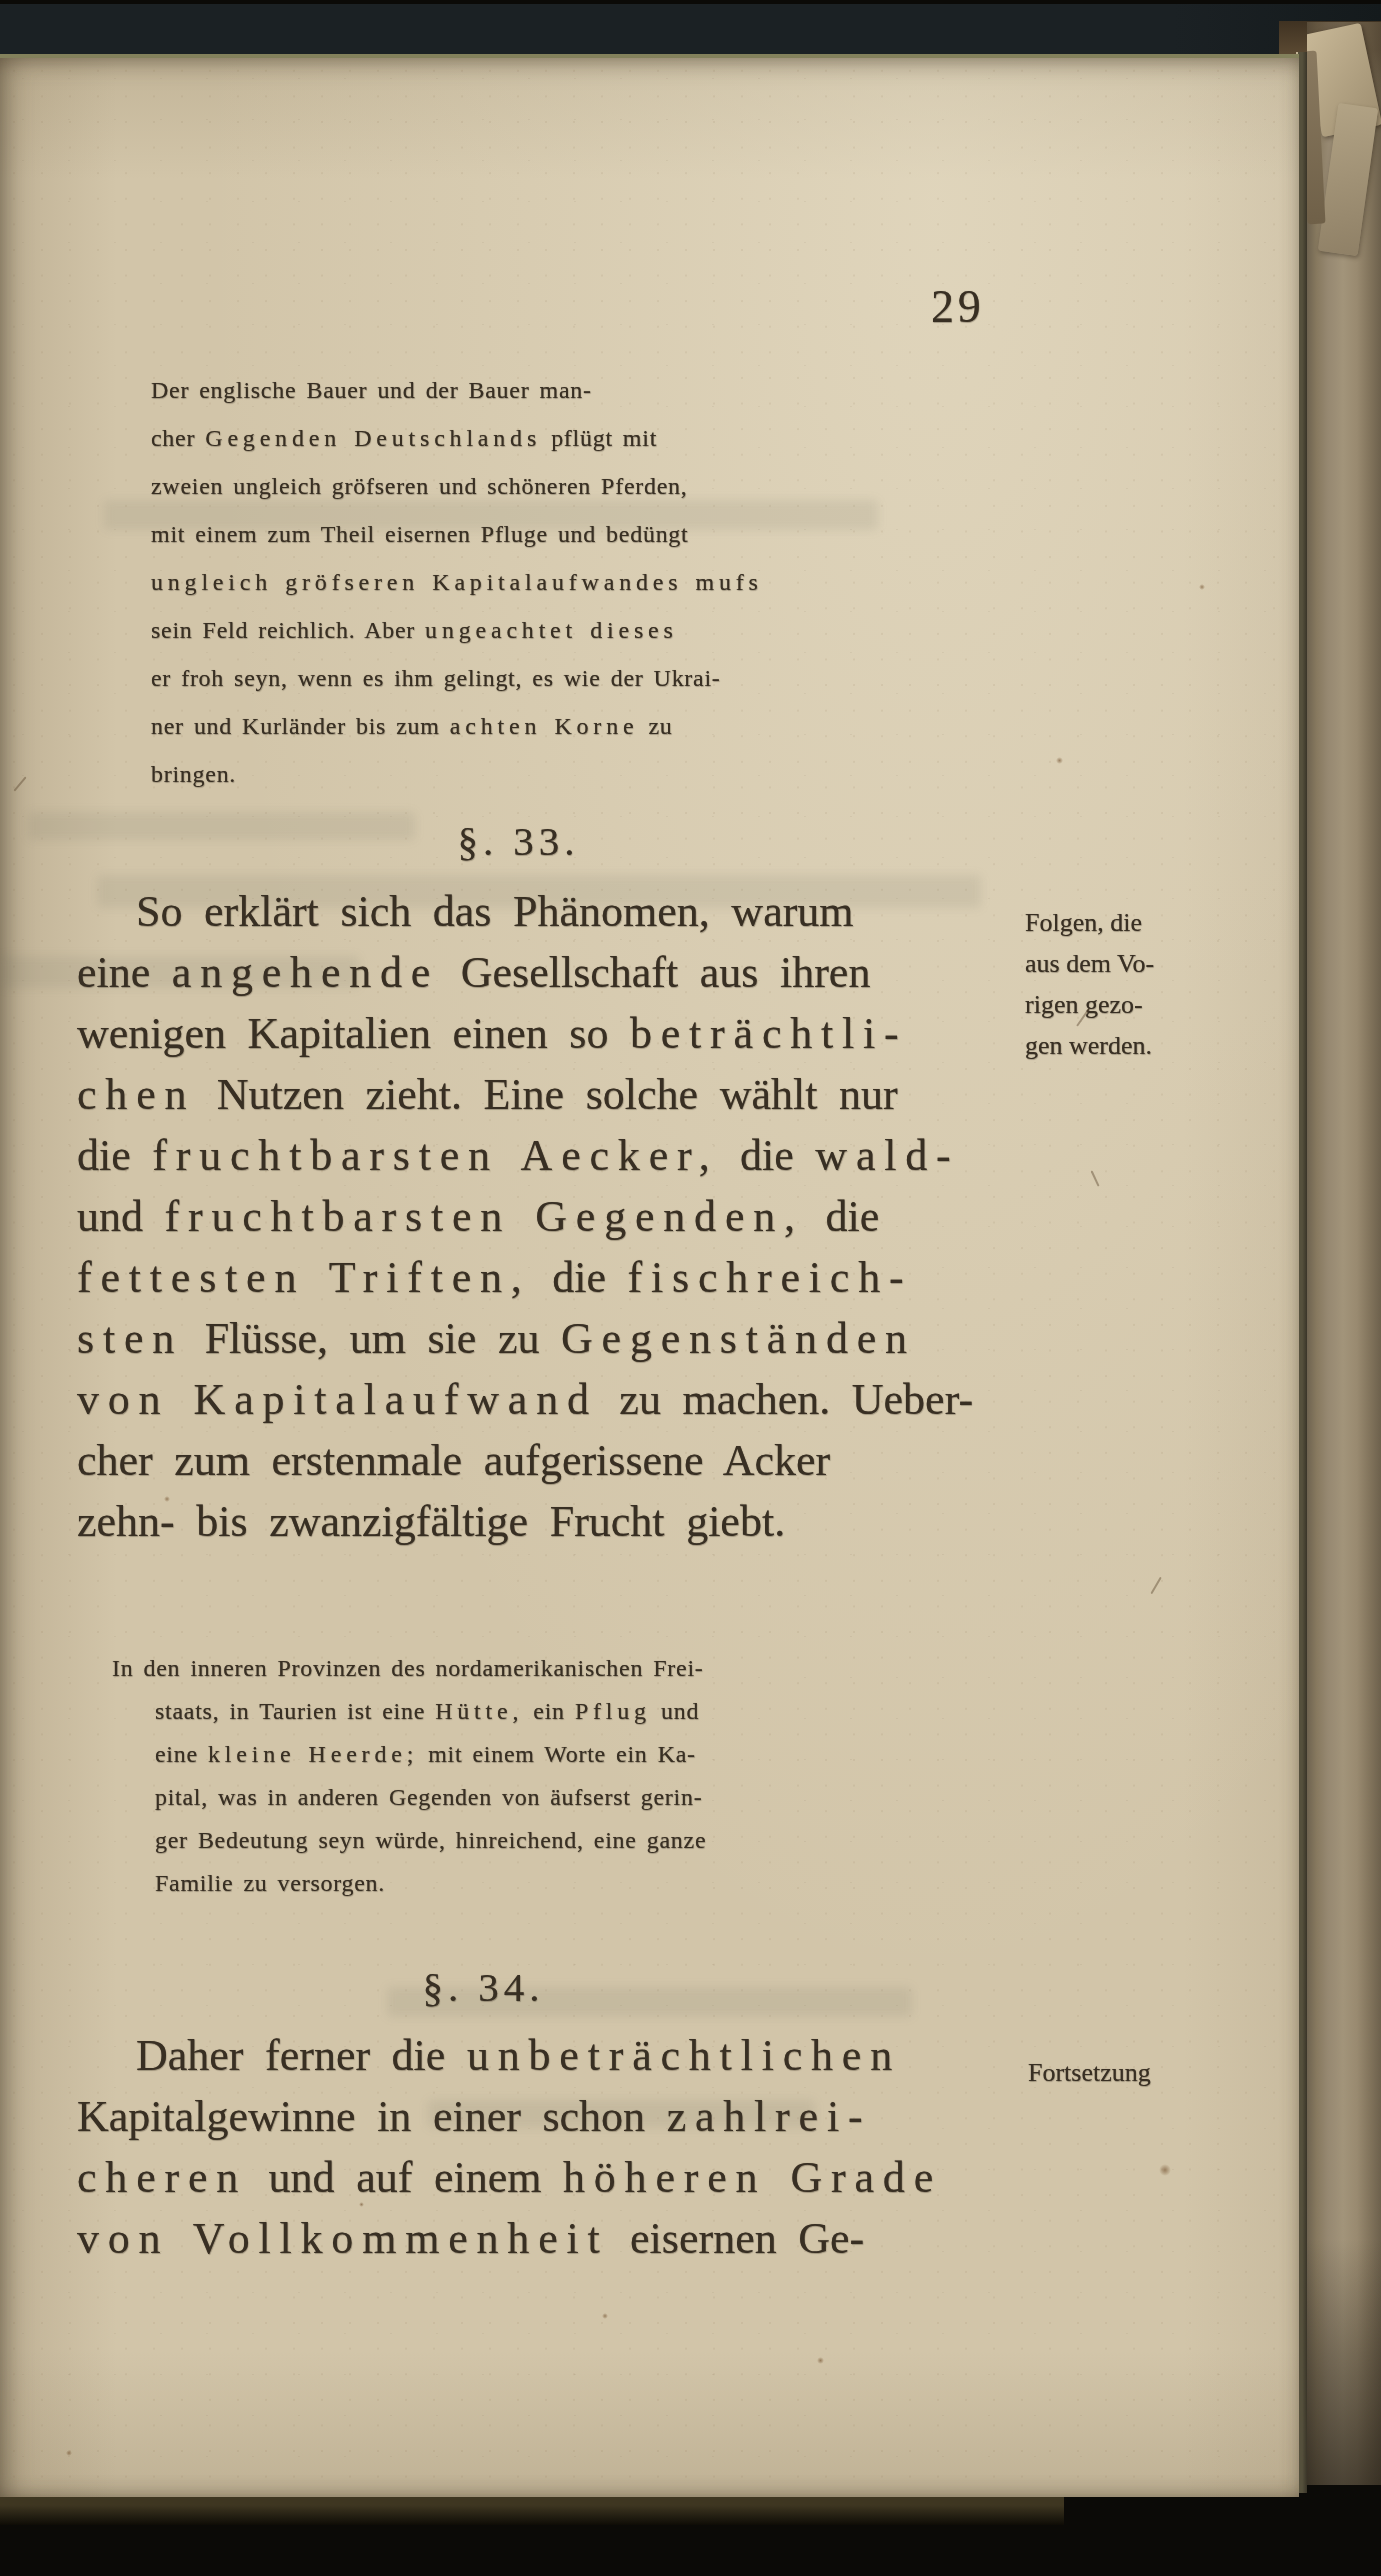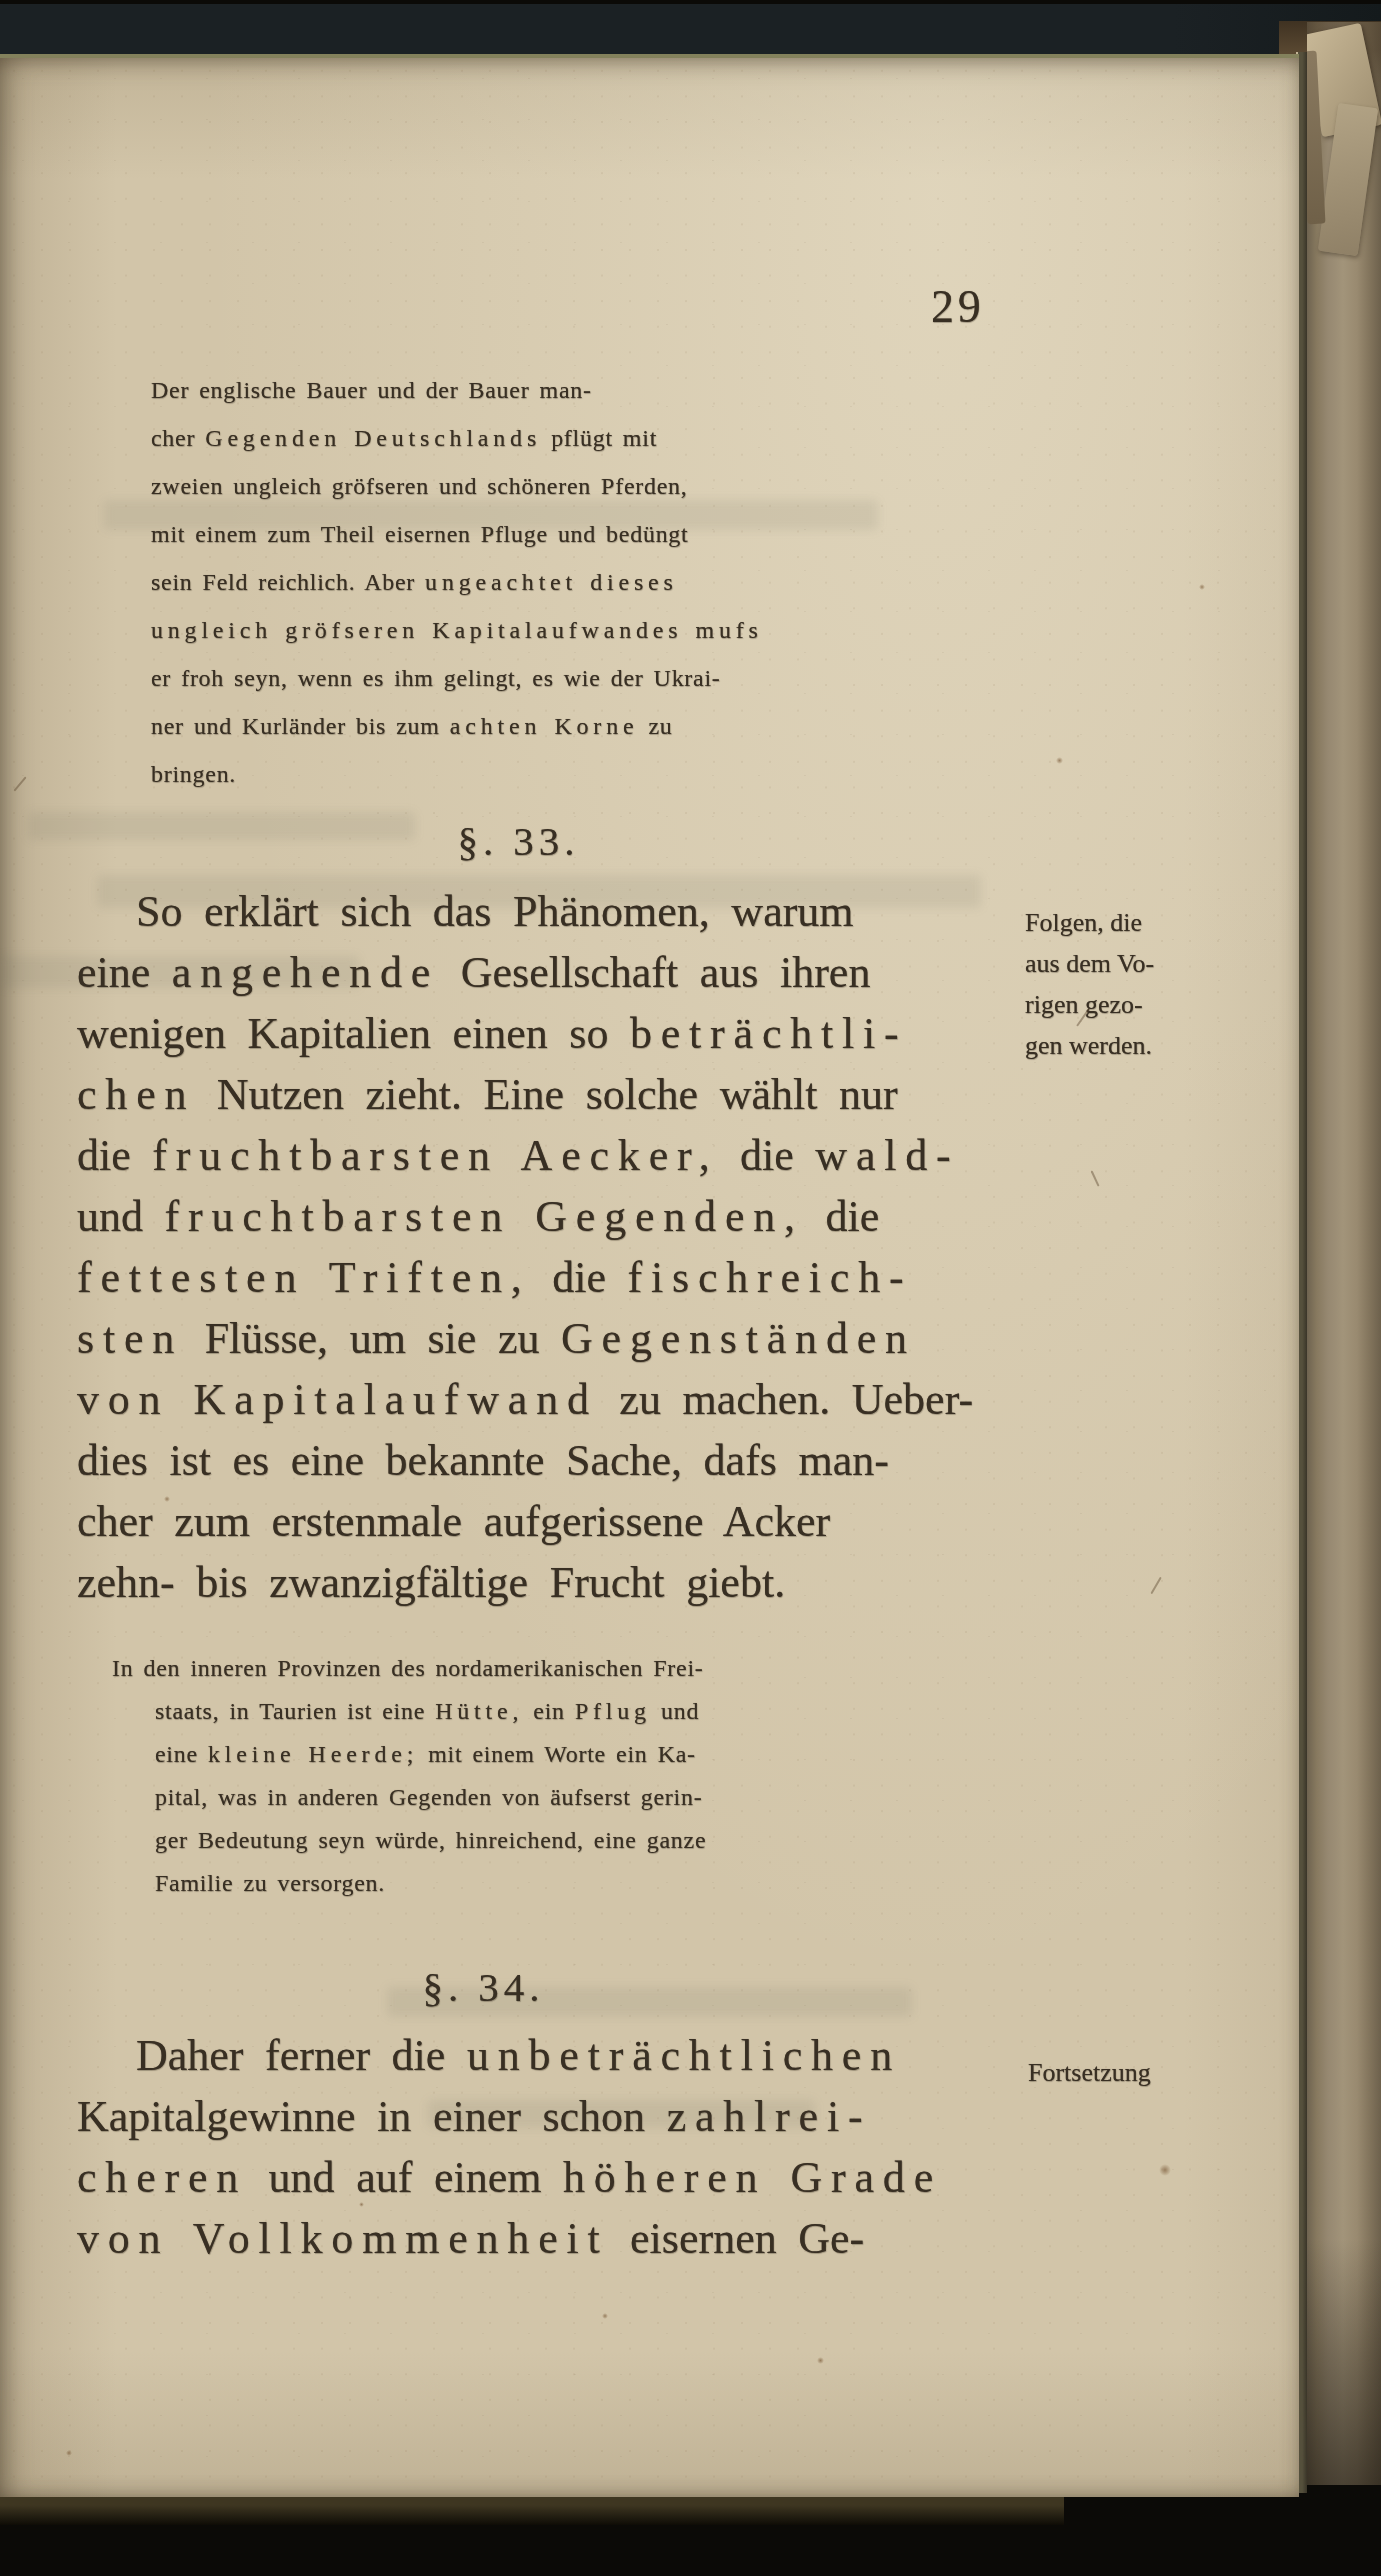--- a/index.html
+++ b/index.html
@@ -104,39 +104,38 @@
     <div class="ghost g5"></div>
     <div class="ghost g6"></div>
 
     <div class="pageno">29</div>
 
     <div class="intro smalltext">
         <div class="tline"><span>Der englische Bauer und der Bauer man-</span></div>
         <div class="tline"><span>cher </span><span class="sp">Gegenden Deutschlands</span><span> pflügt mit</span></div>
         <div class="tline"><span>zweien ungleich gröfseren und schöneren Pferden,</span></div>
         <div class="tline"><span>mit einem zum Theil eisernen Pfluge und bedüngt</span></div>
+        <div class="tline"><span class="sp">ungleich gröfseren Kapitalaufwandes mufs</span></div>
         <div class="tline"><span>sein Feld reichlich. Aber </span><span class="sp">ungeachtet dieses</span></div>
-        <div class="tline"><span class="sp">ungleich gröfseren Kapitalaufwandes mufs</span></div>
         <div class="tline"><span>er froh seyn, wenn es ihm gelingt, es wie der Ukrai-</span></div>
         <div class="tline"><span>ner und Kurländer bis zum </span><span class="sp">achten Korne</span><span> zu</span></div>
         <div class="tline"><span>bringen.</span></div>
       </div>
 
     <div class="heading h33">§. 33.</div>
     <div class="maintext p33">
         <div class="tline"><span>So erklärt sich das Phänomen, warum</span></div>
         <div class="tline"><span>eine </span><span class="sp">angehende</span><span> Gesellschaft aus ihren</span></div>
         <div class="tline"><span>wenigen Kapitalien einen so </span><span class="sp">beträchtli-</span></div>
         <div class="tline"><span class="sp">chen</span><span> Nutzen zieht. Eine solche wählt nur</span></div>
         <div class="tline"><span>die </span><span class="sp">fruchtbarsten Aecker,</span><span> die </span><span class="sp">wald-</span></div>
         <div class="tline"><span>und </span><span class="sp">fruchtbarsten Gegenden,</span><span> die</span></div>
         <div class="tline"><span class="sp">fettesten Triften,</span><span> die </span><span class="sp">fischreich-</span></div>
         <div class="tline"><span class="sp">sten</span><span> Flüsse, um sie zu </span><span class="sp">Gegenständen</span></div>
         <div class="tline"><span class="sp">von Kapitalaufwand</span><span> zu machen. Ueber-</span></div>
-        <div class="tline"><span>dies ist es eine bekannte Sache, dafs man-</span></div>
         <div class="tline"><span>cher zum erstenmale aufgerissene Acker</span></div>
         <div class="tline"><span>zehn- bis zwanzigfältige Frucht giebt.</span></div>
       </div>
     <div class="margintext mn1">
         <div class="tline">Folgen, die</div>
         <div class="tline">aus dem Vo-</div>
         <div class="tline">rigen gezo-</div>
         <div class="tline">gen werden.</div>
       </div>
 

